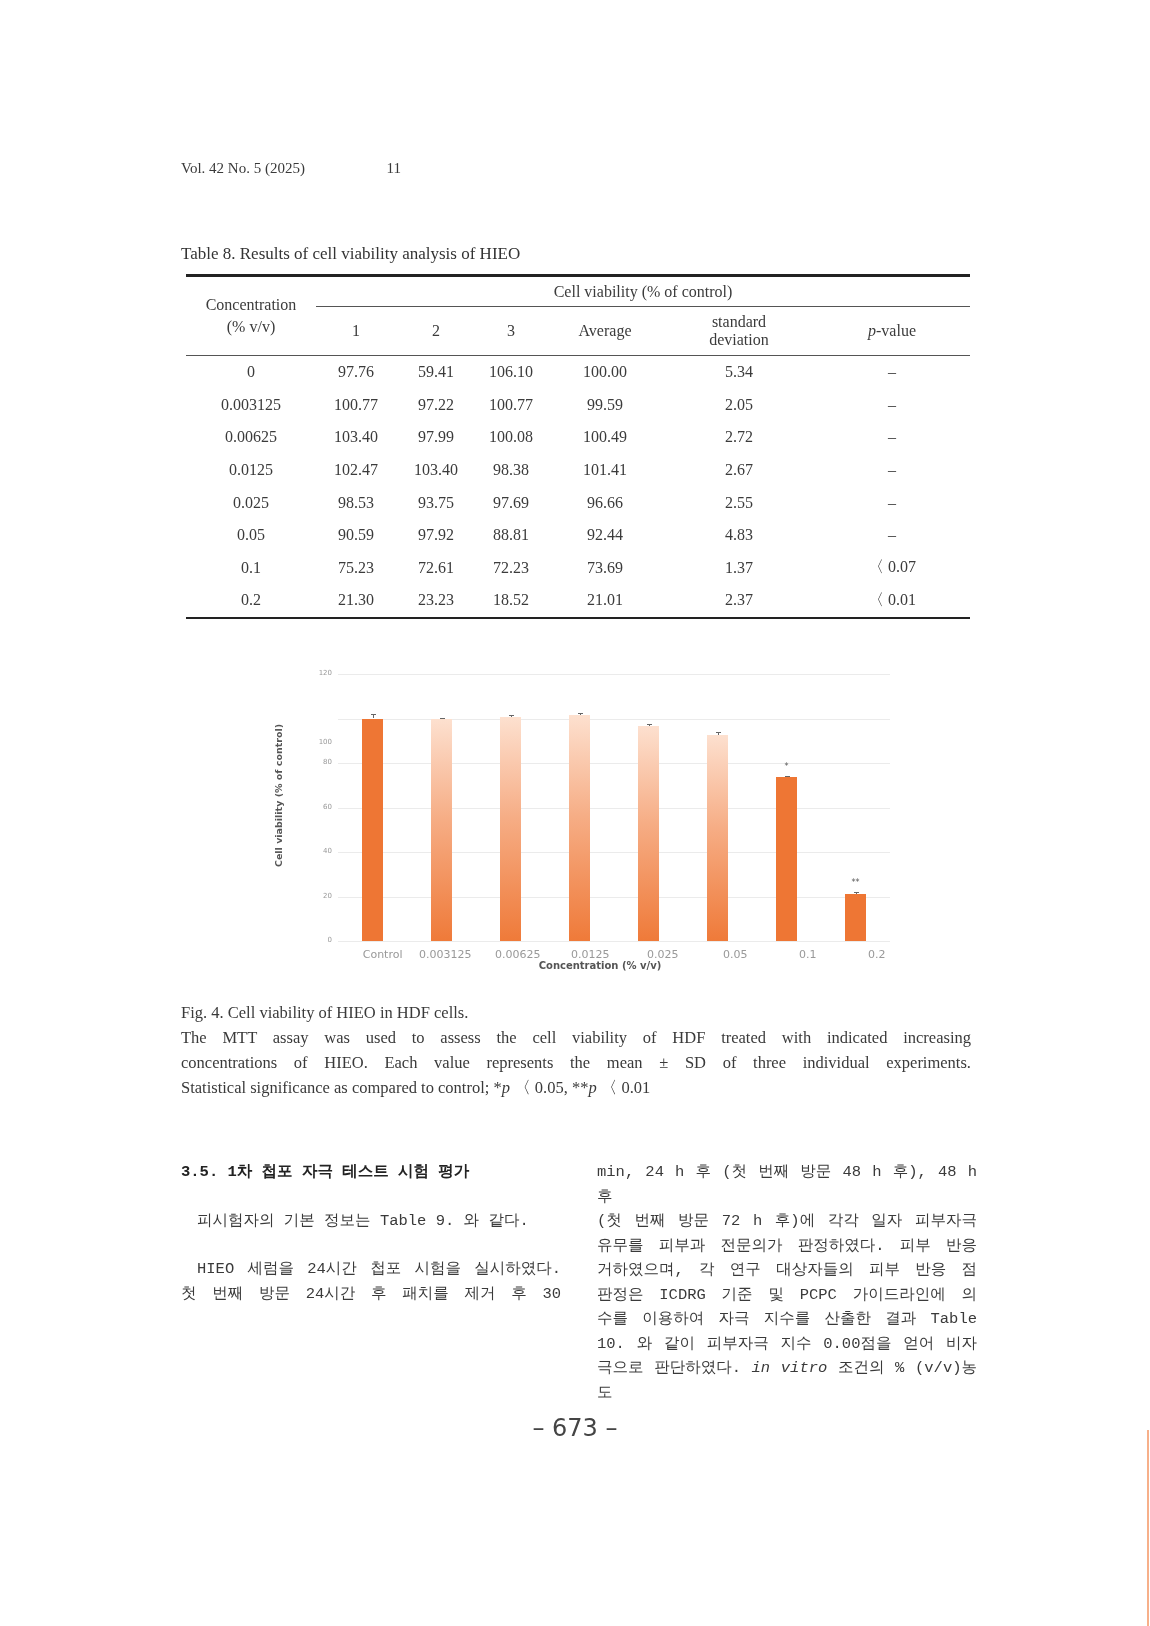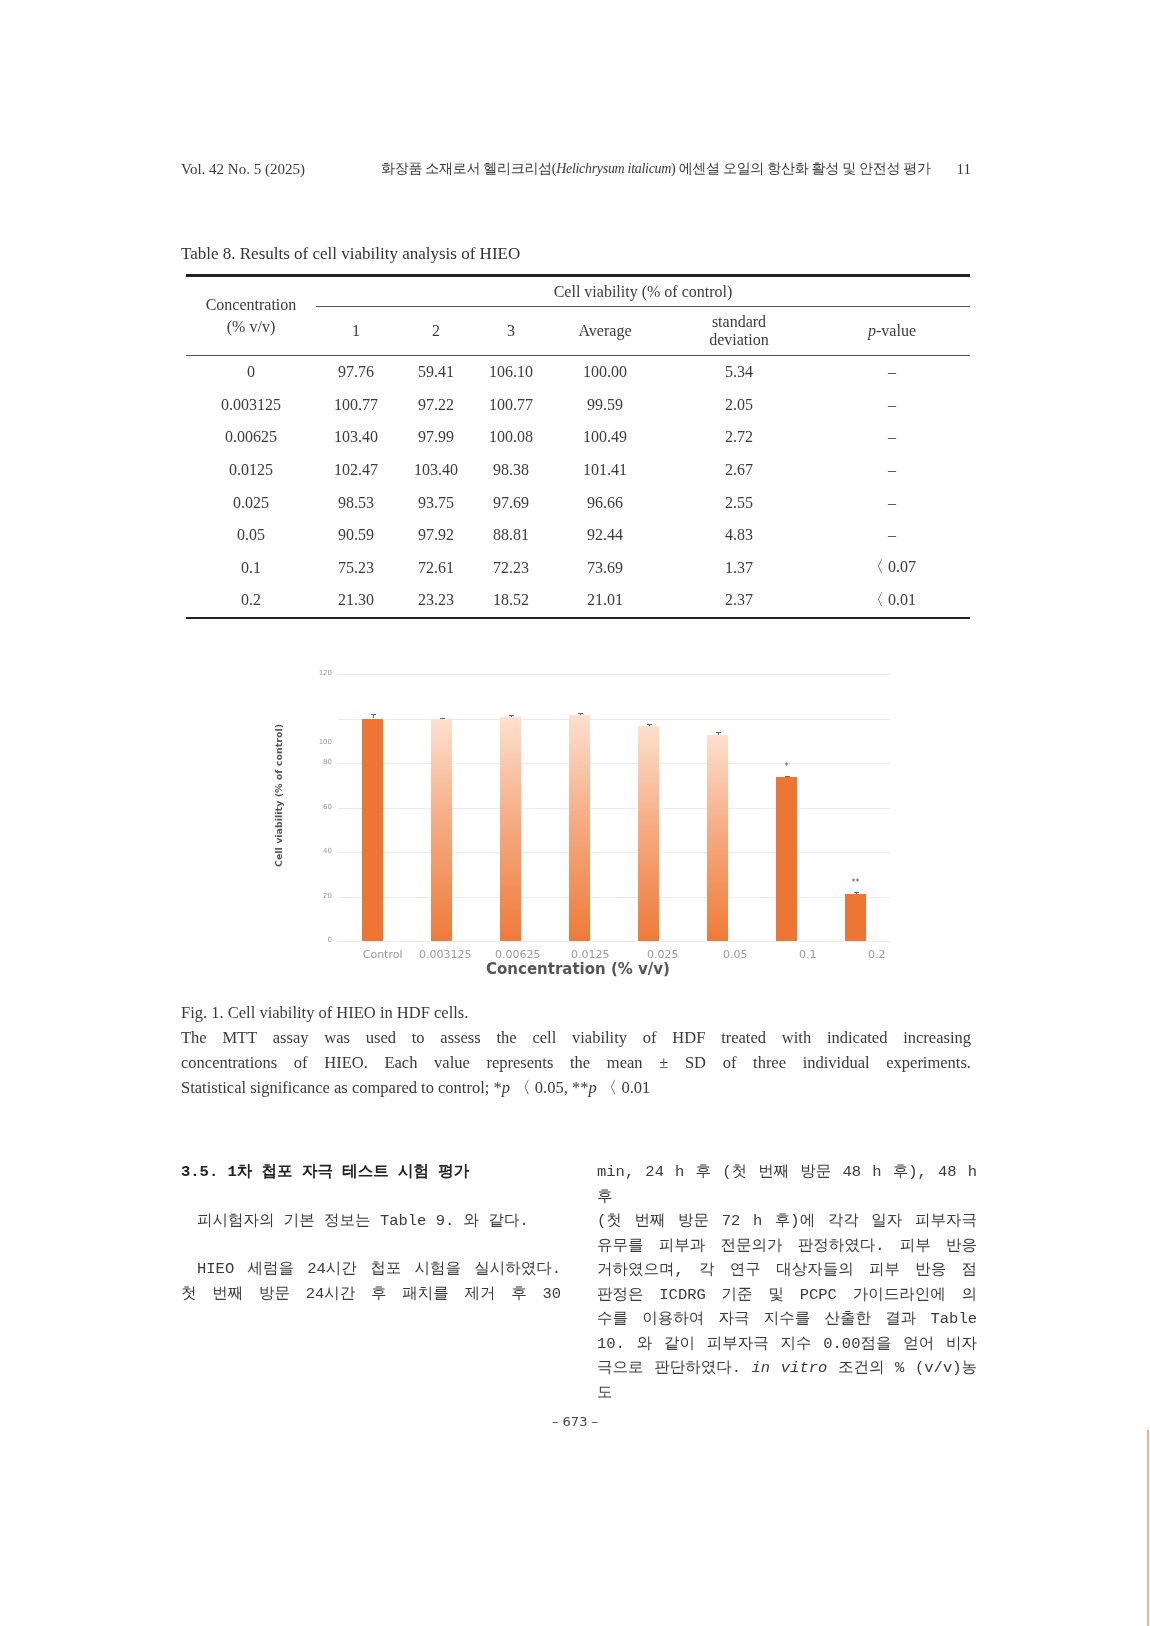--- a/index.html
+++ b/index.html
@@ -27,45 +27,44 @@
                  font-size:9.5px; font-weight:bold; color:#555; text-align:center; }
   .chart .tick { position:absolute; left:50px; width:20px; text-align:right; font-family:"DejaVu Sans",sans-serif; font-size:7px; color:#999; }
   .chart .grid { position:absolute; left:76px; width:552px; height:1px; background:#ebebeb; }
   .chart .bar { position:absolute; width:21px; }
   .chart .bar.solid { background:#ee7634; }
   .chart .bar.grad { background:linear-gradient(to bottom,#fde0cf 0%,#f6ad85 45%,#ef7a39 100%); }
   .chart .err { position:absolute; width:1px; background:#666; }
   .chart .errcap { position:absolute; width:5px; height:1px; background:#666; }
   .chart .sig { position:absolute; font-family:"DejaVu Sans",sans-serif; font-size:8px; color:#555; text-align:center; width:30px; }
   .chart .xtick { position:absolute; top:288px; width:60px; text-align:right; font-family:"DejaVu Sans",sans-serif; font-size:11px; color:#999; }
-  .chart .xlab { position:absolute; top:300px; left:216px; width:200px; text-align:center; font-family:"DejaVu Sans",sans-serif; font-size:15px; font-weight:bold; color:#555; }
+  .chart .xlab { position:absolute; top:300px; left:238px; width:200px; text-align:center; font-family:"DejaVu Sans",sans-serif; font-size:10px; font-weight:bold; color:#555; }
 
   .fig-caption { top:1000px; left:181px; width:790px; font-size:16.5px; line-height:25px; color:#3a3a3a; text-align:justify; }
   .fig-caption p { margin:0; }
   .fig-caption .just { text-align:justify; text-align-last:justify; }
 
   .col { top:1160px; width:380px; font-size:15.5px; line-height:24.5px; color:#3a3a3a; font-family:Liberation Mono, monospace; }
   .col.left { left:181px; }
   .col.right { left:597px; }
   .col h3 { margin:0; font-size:15.5px; font-weight:bold; color:#222; }
   .col h4 { margin:0; font-size:15px; font-weight:bold; color:#333; padding-left:16px; }
   .col p { margin:0; text-align:justify; }
   .col .ind { padding-left:16px; }
   .col .justline { text-align:justify; text-align-last:justify; }
   .col i { font-style:italic; }
 
-  .page-num { top:1414px; left:0; width:1150px; text-align:center; font-family:"DejaVu Sans",sans-serif; font-size:13px; color:#444; }
+  .page-num { top:1414px; left:0; width:1150px; text-align:center; font-family:"DejaVu Sans",sans-serif; font-size:24px; color:#444; }
   .edge-line { top:1430px; left:1147px; width:2px; height:196px; background:#f7b08a; }
 </style>
 </head>
 <body>
 
 <div class="abs running-head">
   <span class="vol">Vol. 42 No. 5 (2025)</span>
-  <span class="title"><span>화장품 소재로서 헬리크리섬(</span><i>Helichrysum italicum</i><span>) 에센셜 오일의 항산화 활성 및 안전성 평가</span></span>
   <span class="pg">11</span>
 </div>
 
 <div class="abs table-caption">Table 8. Results of cell viability analysis of HIEO</div>
 
 <table class="tbl">
   <colgroup>
     <col style="width:130px">
       <col style="width:80px">
       <col style="width:80px">
@@ -220,21 +219,21 @@
     <div class="sig" style="left: 509.5px; top: 101.973px;">*</div>
     <div class="xtick" style="left: 494.5px;">0.1</div>
     <div class="bar solid" style="left: 583px; top: 234.253px; height: 46.7473px;"></div>
     <div class="err" style="left: 593.5px; top: 232.407px; height: 1.84564px;"></div>
     <div class="errcap" style="left: 591.5px; top: 232.407px;"></div>
     <div class="sig" style="left: 578.5px; top: 218.407px;">**</div>
     <div class="xtick" style="left: 563.5px;">0.2</div>
   </div>
 
 <div class="abs fig-caption">
-  <p>Fig. 1. Cell viability of HIEO in HDF cells.</p>
+  <p>Fig. 4. Cell viability of HIEO in HDF cells.</p>
   <p class="just">The MTT assay was used to assess the cell viability of HDF treated with indicated increasing</p>
   <p class="just">concentrations of HIEO. Each value represents the mean ± SD of three individual experiments.</p>
   <p><span>Statistical significance as compared to control; *</span><i>p</i><span> 〈 0.05, **</span><i>p</i><span> 〈 0.01</span></p>
 </div>
 
 <div class="abs col left">
   <h3>3.5. 1차 첩포 자극 테스트 시험 평가</h3>
   <div style="height:24px"></div>
   <p class="ind">피시험자의 기본 정보는 Table 9. 와 같다.</p>
   <div style="height:24px"></div>

